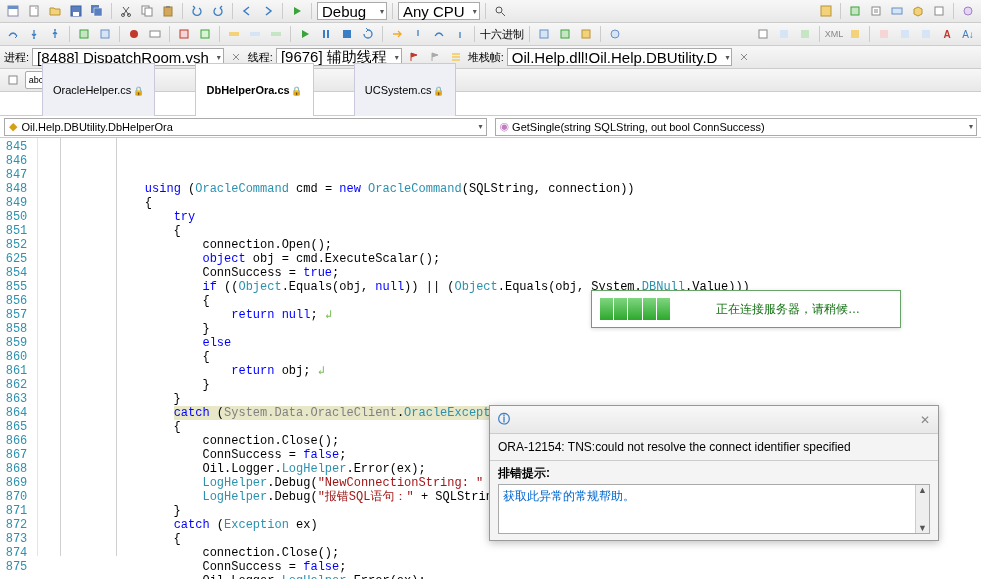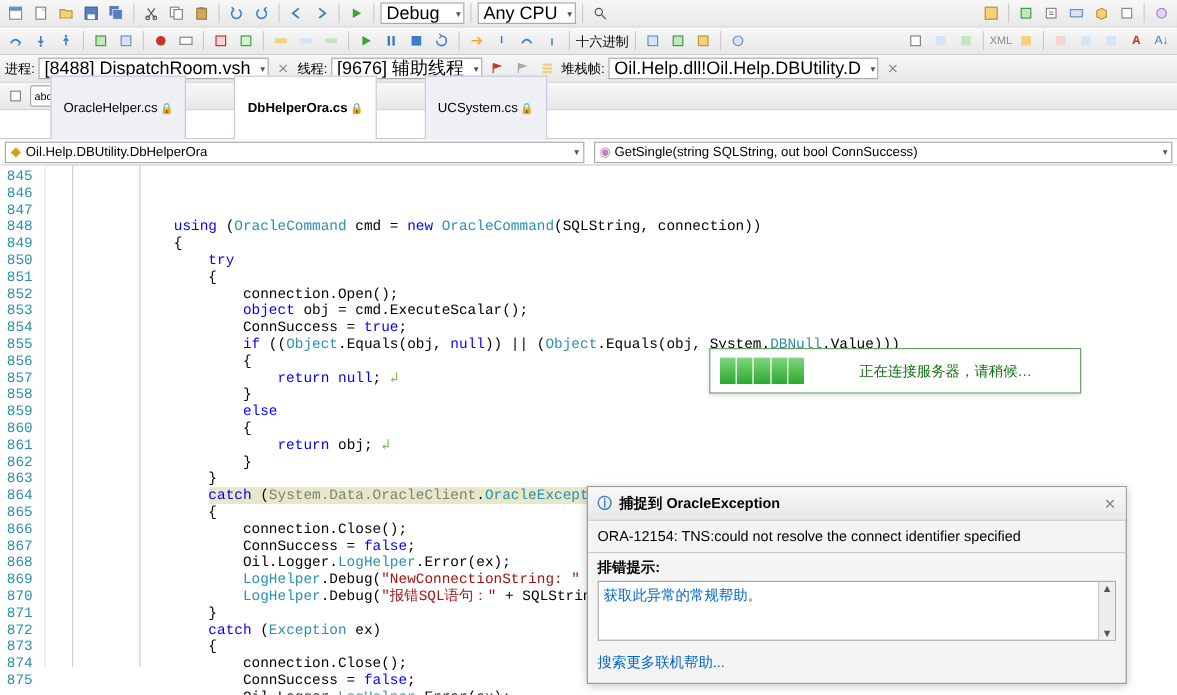--- a/index.html
+++ b/index.html
@@ -452,21 +452,21 @@
 <div class="editor">
   <div class="gutter" id="gutter">
       <div>845</div>
       <div>846</div>
       <div>847</div>
       <div>848</div>
       <div>849</div>
       <div>850</div>
       <div>851</div>
       <div>852</div>
-      <div>853</div>
+      <div>625</div>
       <div>854</div>
       <div>855</div>
       <div>856</div>
       <div>857</div>
       <div>858</div>
       <div>859</div>
       <div>860</div>
       <div>861</div>
       <div>862</div>
       <div>863</div>
@@ -526,28 +526,24 @@
       <div class="pseg"></div>
       <div class="pseg"></div>
       <div class="pseg"></div>
   </div>
   <span>正在连接服务器，请稍候…</span>
 </div>
 
 <div class="ex-popup">
   <div class="ex-hdr">
     <span style="color:#3a7fc5">ⓘ</span>
-    <span>捕捉到 OracleException</span>
     <span class="close">✕</span>
   </div>
   <div class="ex-msg">ORA-12154: TNS:could not resolve the connect identifier specified</div>
   <div class="ex-sec-lbl">排错提示:</div>
   <div class="ex-box">
     <span class="ex-link">获取此异常的常规帮助。</span>
     <div class="sb">
         <span>▲</span>
         <span style="margin-top:auto">▼</span>
       </div>
   </div>
-  <div class="ex-foot">
-    <span class="ex-link">搜索更多联机帮助...</span>
-  </div>
 </div>
 
 </body></html>

